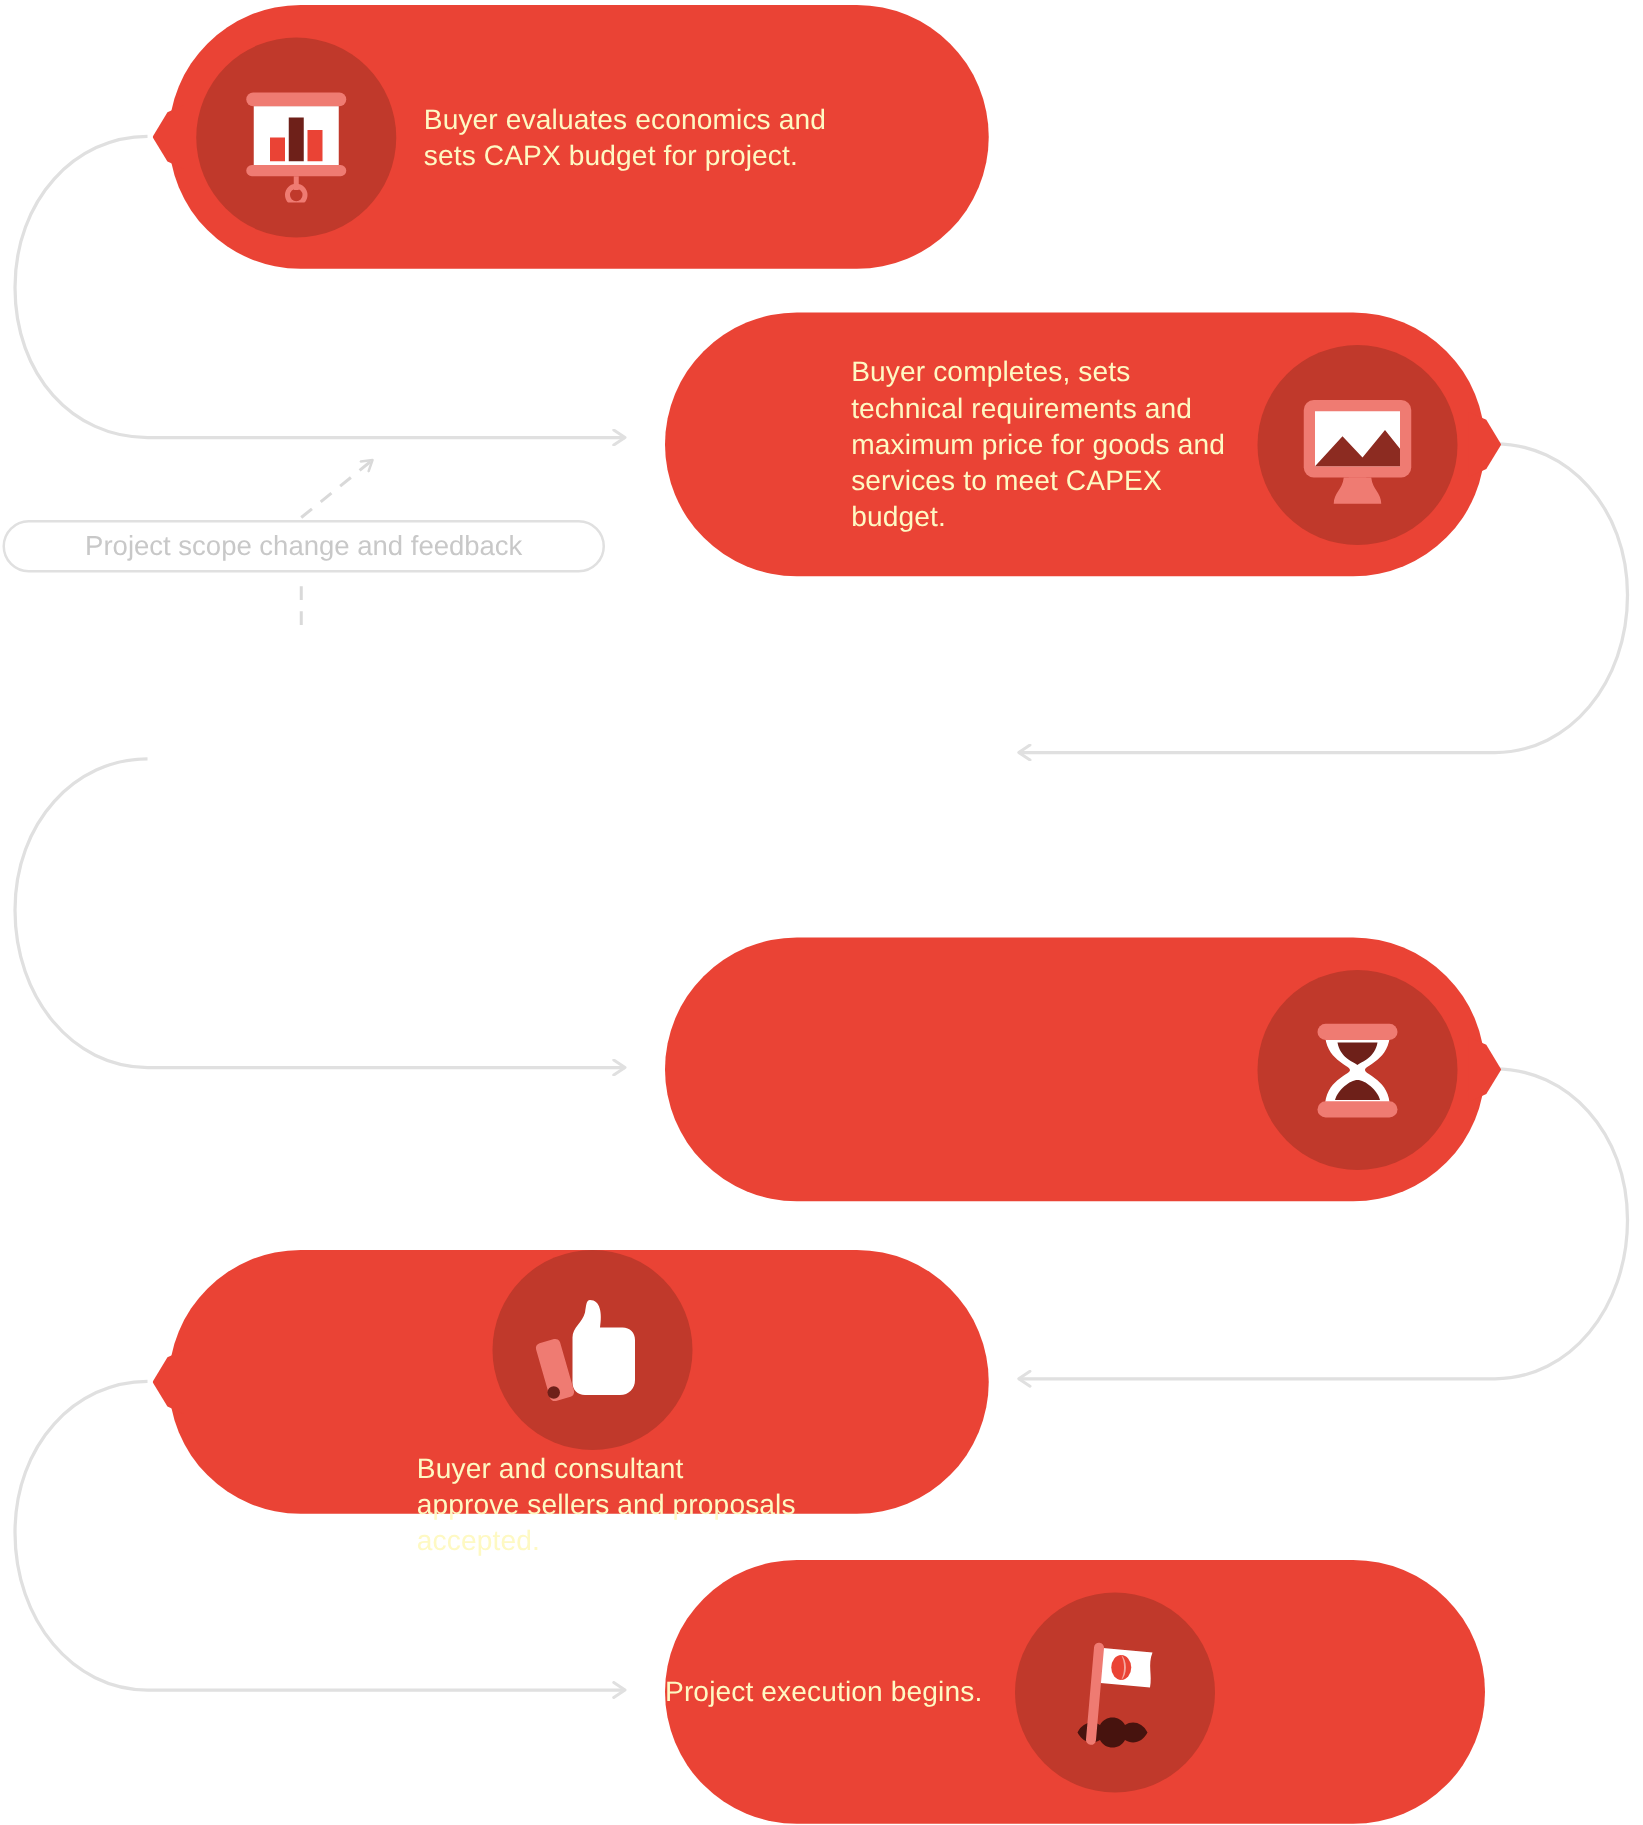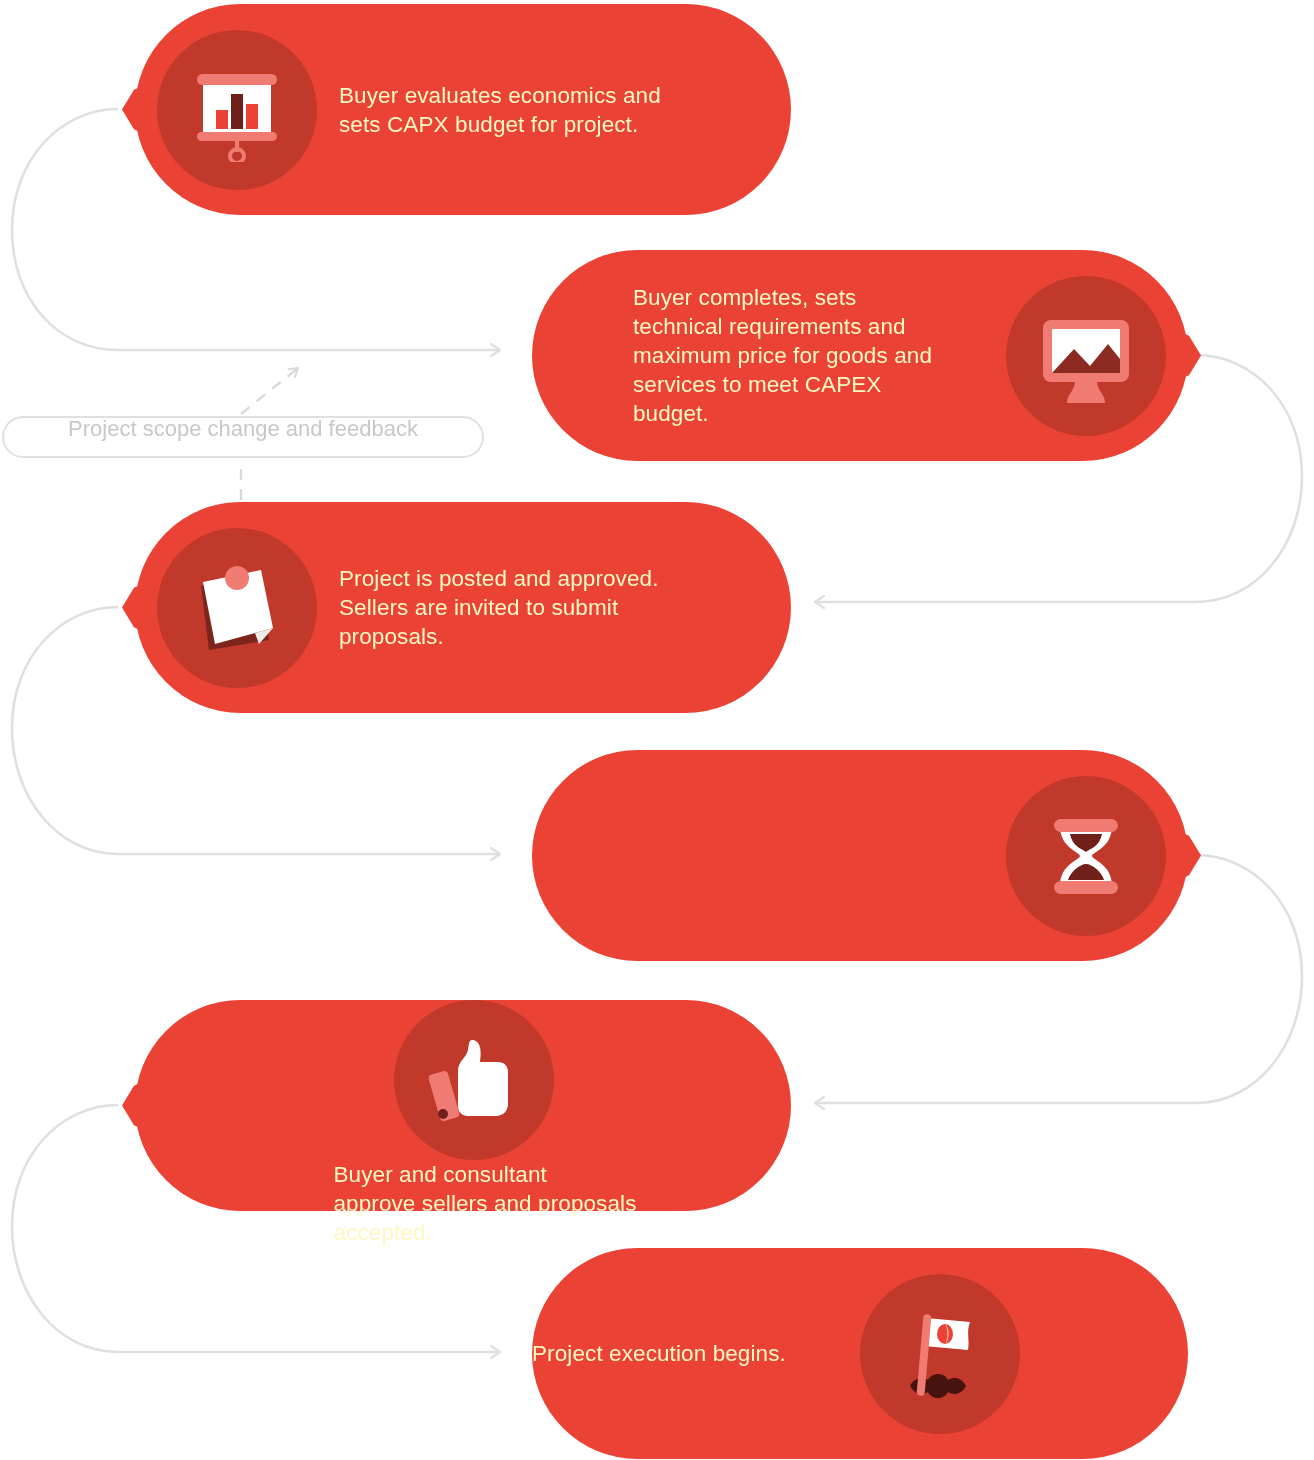--- a/index.html
+++ b/index.html
@@ -23,21 +23,21 @@
   }
   .step{
     position:absolute;
     box-sizing:border-box;
     background:#ea4335;
     border-radius:999px;
     display:flex;
     align-items:center;
   }
   .step.icon-left{ flex-direction:row; }
-  .step.icon-right{ flex-direction:row-reverse;gap:48px; }
+  .step.icon-right{ flex-direction:row-reverse; }
 
   
   .notch{
     position:absolute;
     width:26px;
     height:52px;
     background:#ea4335;
     top:50%;
     transform:translateY(-50%);
   }
@@ -79,21 +79,21 @@
   .feedback-label{
     position:absolute;
     box-sizing:border-box;
     border:2px solid #e0e0e0;
     border-radius:999px;
     background:#ffffff;
     color:#c8c8c8;
     font-size:22px;
     line-height:1;
     display:flex;
-    align-items:flex-start;
+    align-items:center;
     justify-content:center;
     padding:0 18px;
   }
 </style>
 </head>
 <body>
 
 <div id="stage">
 
   <svg id="connectors" viewBox="0 0 1314 1460">
@@ -149,34 +149,20 @@
         <path d="M33,99 C33,90 40,88 41,78 L63,78 C64,88 71,90 71,99 Z" fill="#ef7b72"></path>
       </svg>
     </span>
     <div class="step-text">Buyer completes, sets
 technical requirements and
 maximum price for goods and
 services to meet CAPEX
 budget.</div>
   </div>
 
-  <div class="step icon-left" id="s3" style="left: 135px; top: 502px; width: 656px; height: 211px; padding-left: 22px; padding-right: 0px;">
-    <span class="notch left"></span>
-    <span class="icon-badge">
-      <svg width="104" height="104" viewBox="0 0 104 104">
-        <path d="M16,30 L76,18 L84,84 L24,94 Z" fill="#7d241c"></path>
-        <path d="M18,26 L76,14 L88,72 L30,88 Z" fill="#ffffff"></path>
-        <path d="M88,72 L70,77 L74,88 Z" fill="#ececec"></path>
-        <ellipse cx="52" cy="22" rx="12" ry="12" fill="#ef7b72"></ellipse>
-      </svg>
-    </span>
-    <div class="step-text">Project is posted and approved.
-Sellers are invited to submit
-proposals.</div>
-  </div>
 
   <div class="step icon-right" id="s4" style="left: 532px; top: 750px; width: 656px; height: 211px; padding-left: 0px; padding-right: 22px;">
     <span class="notch right"></span>
     <span class="icon-badge">
       <svg width="104" height="104" viewBox="0 0 104 104">
         <path d="M26,22 L78,22 C78,44 58,48 58,52 C58,56 78,60 78,82 L26,82
                  C26,60 46,56 46,52 C46,48 26,44 26,22 Z" fill="#ffffff"></path>
         <path d="M36,30 L68,30 C66,42 56,45 52,48 C48,45 38,42 36,30 Z" fill="#6e2019"></path>
         <path d="M52,60 C58,60 68,68 70,76 L34,76 C36,68 46,60 52,60 Z" fill="#6e2019"></path>
         <rect x="20" y="15" width="64" height="13" rx="6.5" fill="#ef7b72"></rect>

